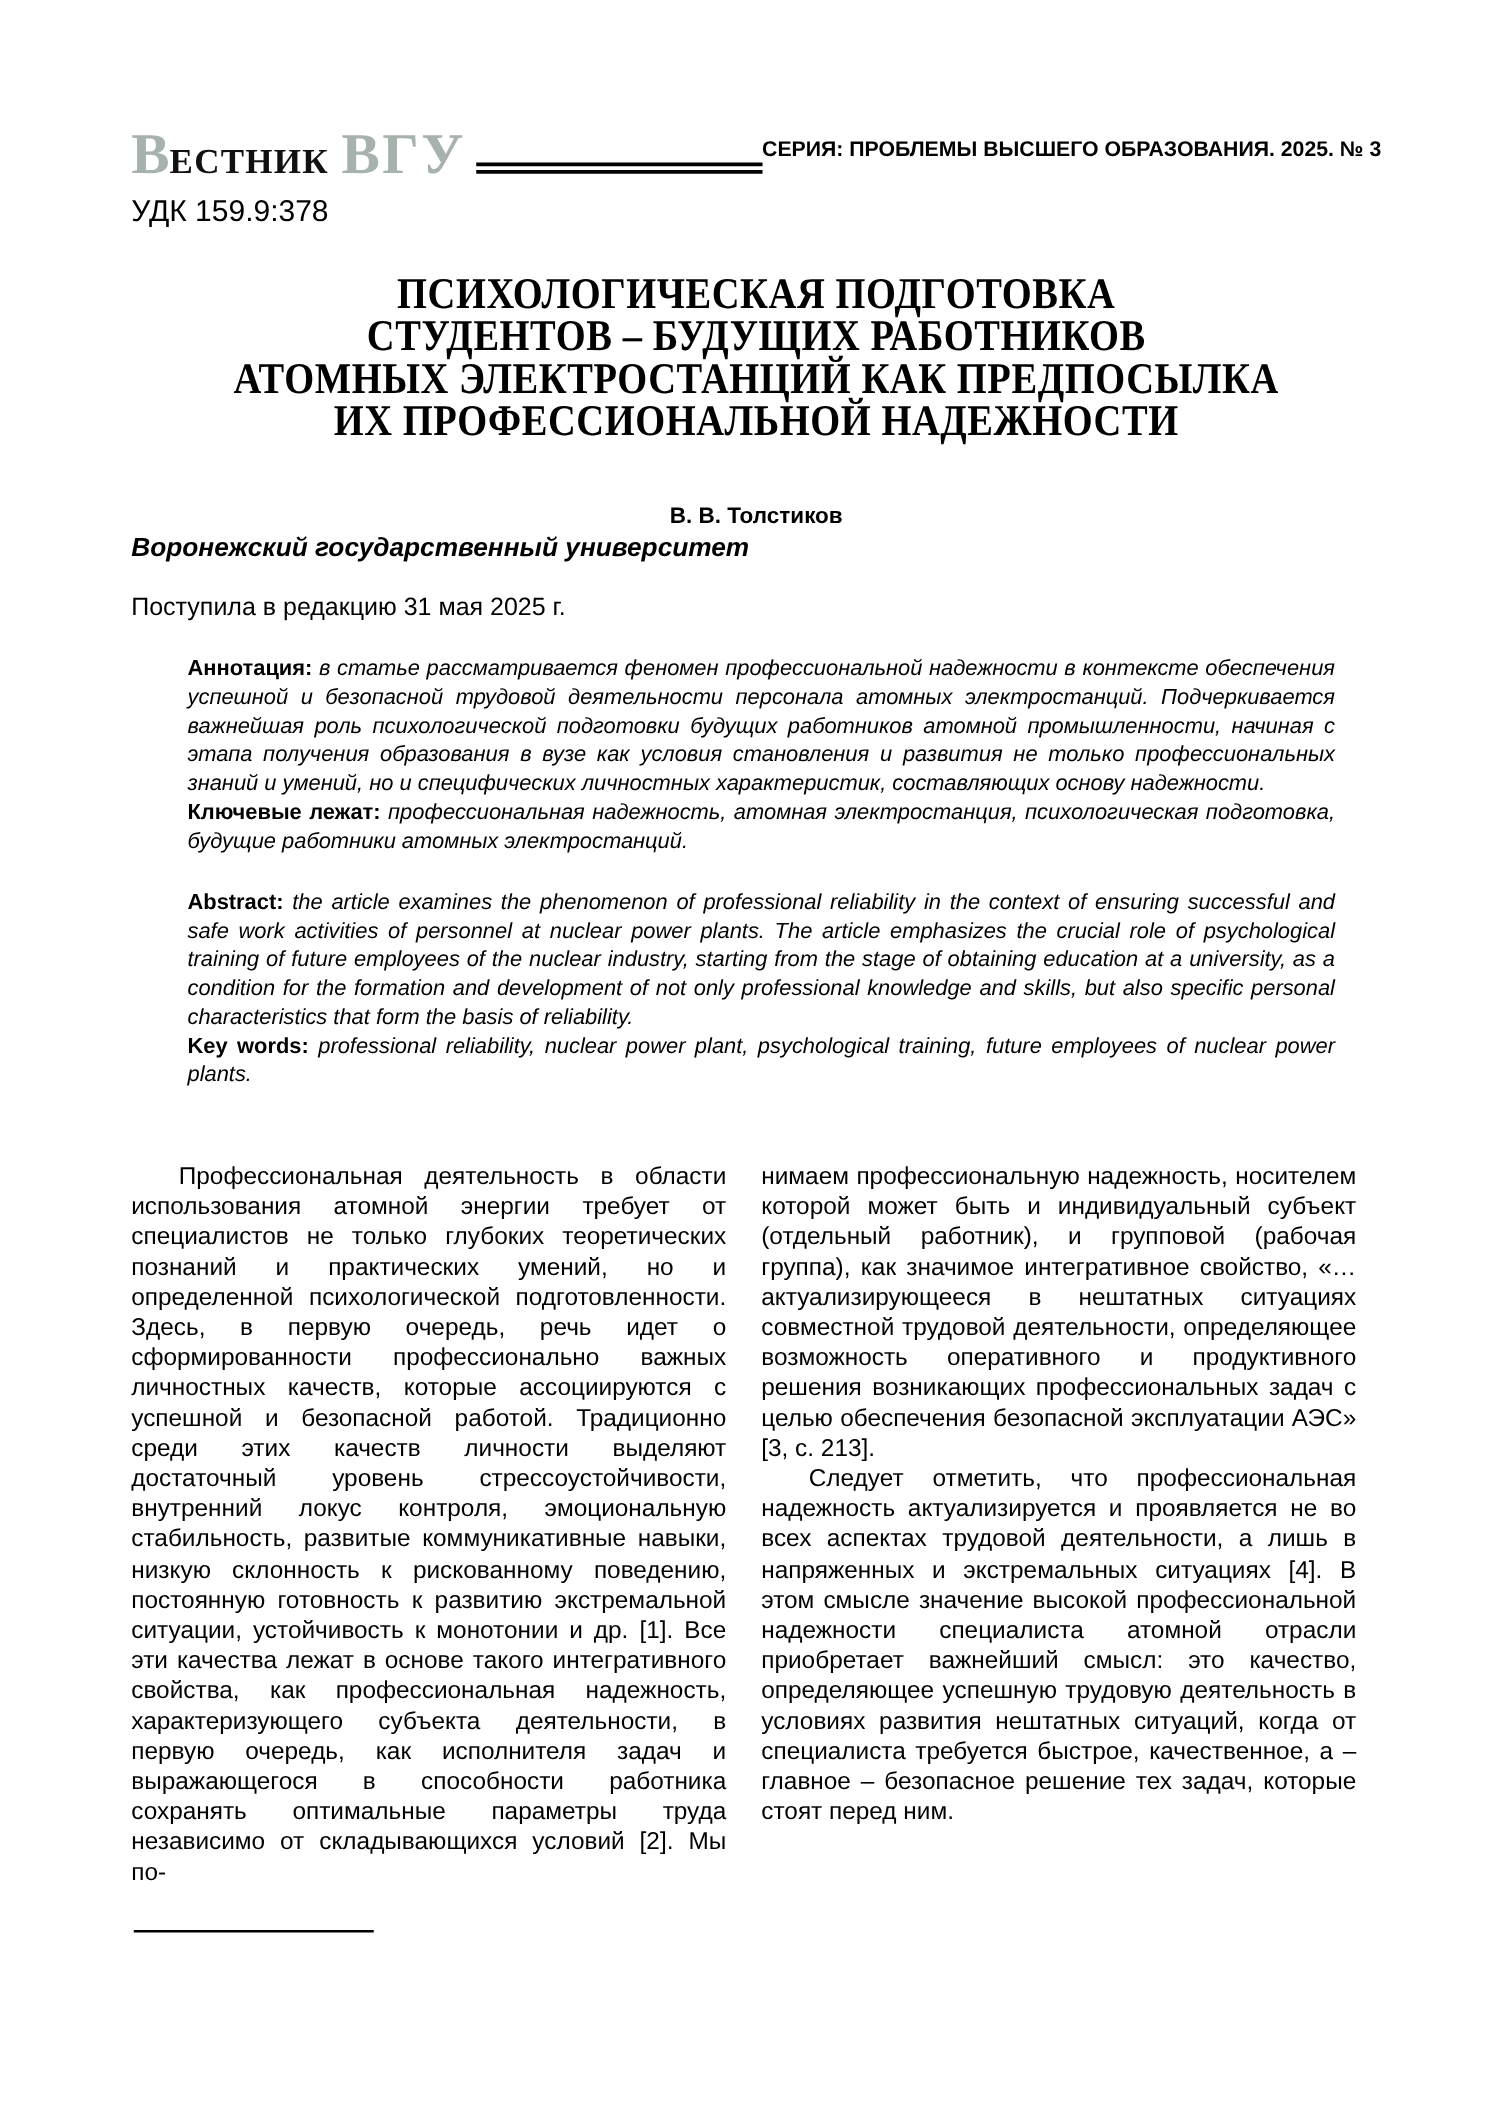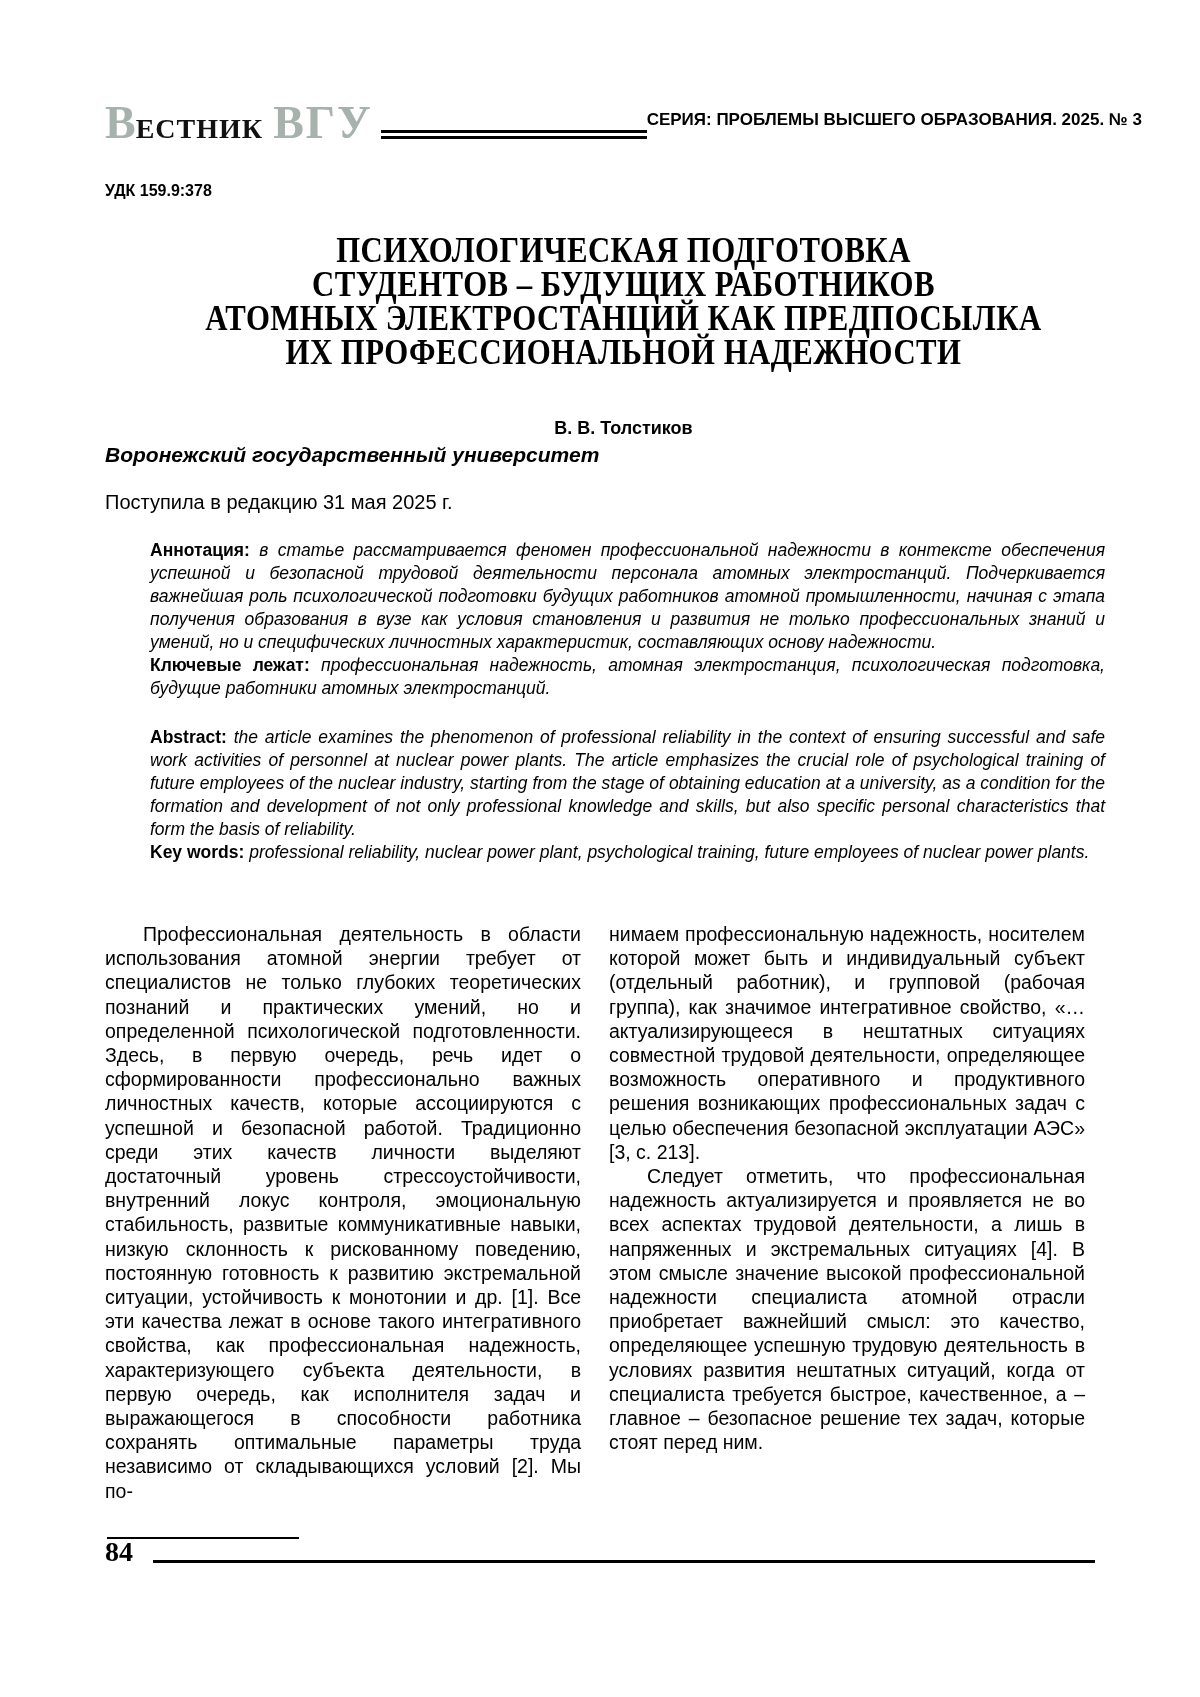--- a/index.html
+++ b/index.html
@@ -4,38 +4,38 @@
 <style>
   html, body { margin: 0; padding: 0; background: #ffffff; }
   .page {
     position: relative;
     width: 1200px;
     height: 1697px;
     background: #ffffff;
     color: #000000;
     font-family: "Liberation Sans", sans-serif;
     box-sizing: border-box;
-    padding: 100px 58px 0 105px;
+    padding: 100px 95px 0 105px;
     overflow: hidden;
   }
 
   
   .masthead { display: flex; align-items: flex-end; }
   .logo { font-family: "Liberation Serif", serif; font-weight: bold; white-space: nowrap; line-height: 1; }
   .logo-initial { font-size: 46px; color: #a7b2ad; }
   .logo-word    { font-size: 28px; color: #111111; letter-spacing: 1px; }
   .logo-org     { font-size: 46px; color: #a7b2ad; margin-left: 10px; letter-spacing: 2px; }
   .masthead-rule {
     flex: 1 1 auto; height: 3px; margin: 0 0 7px 8px;
     border-top: 3px solid #000; border-bottom: 3px solid #000;
   }
   .series { font-size: 17px; font-weight: bold; white-space: nowrap; margin-bottom: 16px; }
 
   
-  .udc { margin-top: 36px; font-size: 16px; font-weight: bold; }
+  .udc { margin-top: 10px; font-size: 24px; font-weight: normal; }
   .article-title {
     margin: 34px 0 0 0; text-align: center;
     font-family: "Liberation Serif", serif; font-weight: bold;
     font-size: 35px; line-height: 34px; letter-spacing: 0.5px;
     transform: scaleX(0.88); transform-origin: 50% 50%;
   }
   .article-title .t-line { display: block; }
   .author { margin-top: 48px; text-align: center; font-size: 18px; font-weight: bold; }
   .affiliation { margin-top: 4px; text-align: left; font-size: 21px; font-weight: bold; font-style: italic; }
   .received { margin-top: 24px; text-align: left; font-size: 20px; }
@@ -103,18 +103,14 @@
     <div class="col">
       <p class="indent">Профессиональная деятельность в области использования атомной энергии требует от специалистов не только глубоких теоретических познаний и практических умений, но и определенной психологической подготовленности. Здесь, в первую очередь, речь идет о сформированности профессионально важных личностных качеств, которые ассоциируются с успешной и безопасной работой. Традиционно среди этих качеств личности выделяют достаточный уровень стрессоустойчивости, внутренний локус контроля, эмоциональную стабильность, развитые коммуникативные навыки, низкую склонность к рискованному поведению, постоянную готовность к развитию экстремальной ситуации, устойчивость к монотонии и др. [1]. Все эти качества лежат в основе такого интегративного свойства, как профессиональная надежность, характеризующего субъекта деятельности, в первую очередь, как исполнителя задач и выражающегося в способности работника сохранять оптимальные параметры труда независимо от складывающихся условий [2]. Мы по-</p>
       <hr class="footnote-rule">
     </div>
     <div class="col">
       <p>нимаем профессиональную надежность, носителем которой может быть и индивидуальный субъект (отдельный работник), и групповой (рабочая группа), как значимое интегративное свойство, «…актуализирующееся в нештатных ситуациях совместной трудовой деятельности, определяющее возможность оперативного и продуктивного решения возникающих профессиональных задач с целью обеспечения безопасной эксплуатации АЭС» [3, с. 213].</p>
       <p class="indent">Следует отметить, что профессиональная надежность актуализируется и проявляется не во всех аспектах трудовой деятельности, а лишь в напряженных и экстремальных ситуациях [4]. В этом смысле значение высокой профессиональной надежности специалиста атомной отрасли приобретает важнейший смысл: это качество, определяющее успешную трудовую деятельность в условиях развития нештатных ситуаций, когда от специалиста требуется быстрое, качественное, а – главное – безопасное решение тех задач, которые стоят перед ним.</p>
     </div>
   </section>
 
-  <div class="page-footer">
-    <span class="page-number">84</span>
-    <span class="footer-rule"></span>
-  </div>
 
 </div>
 
 </body></html>

